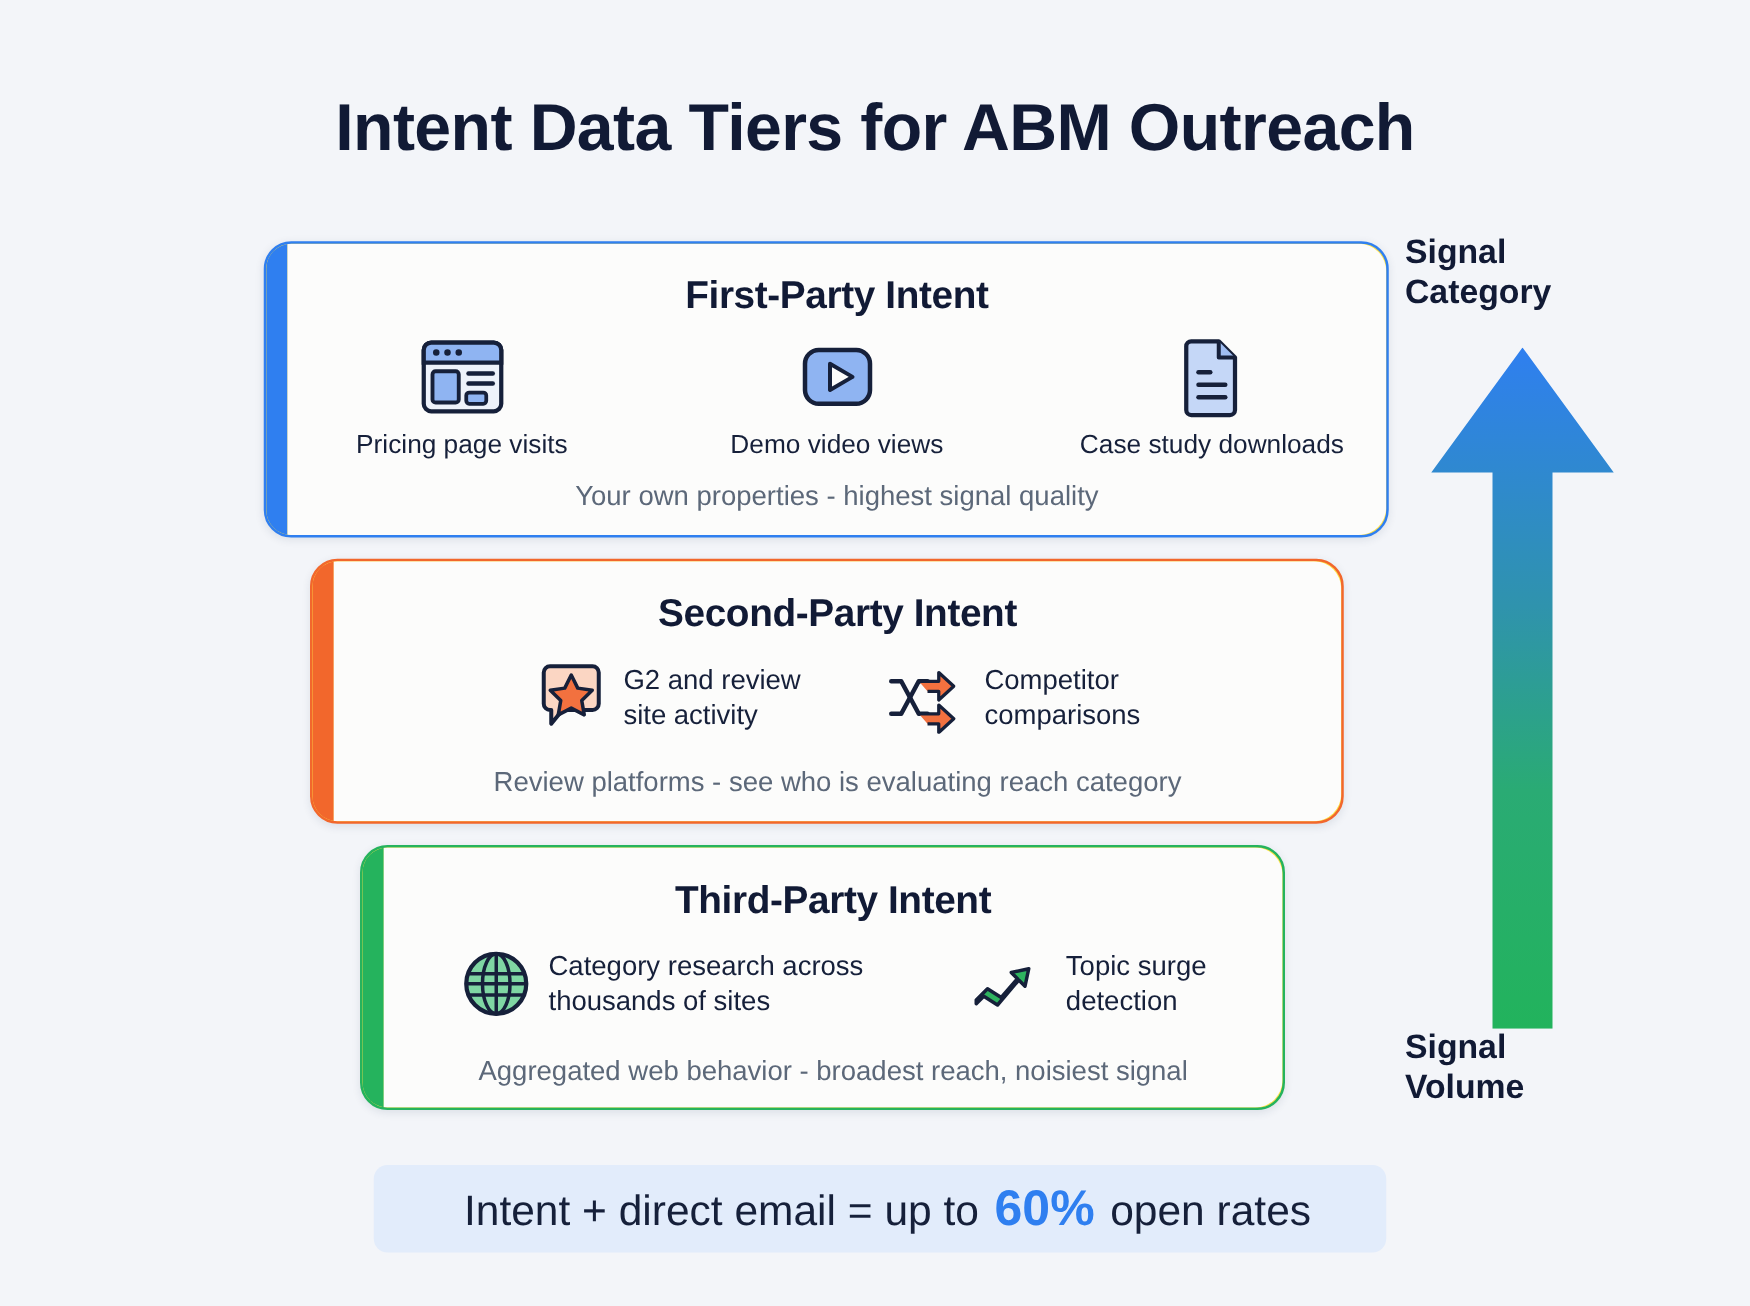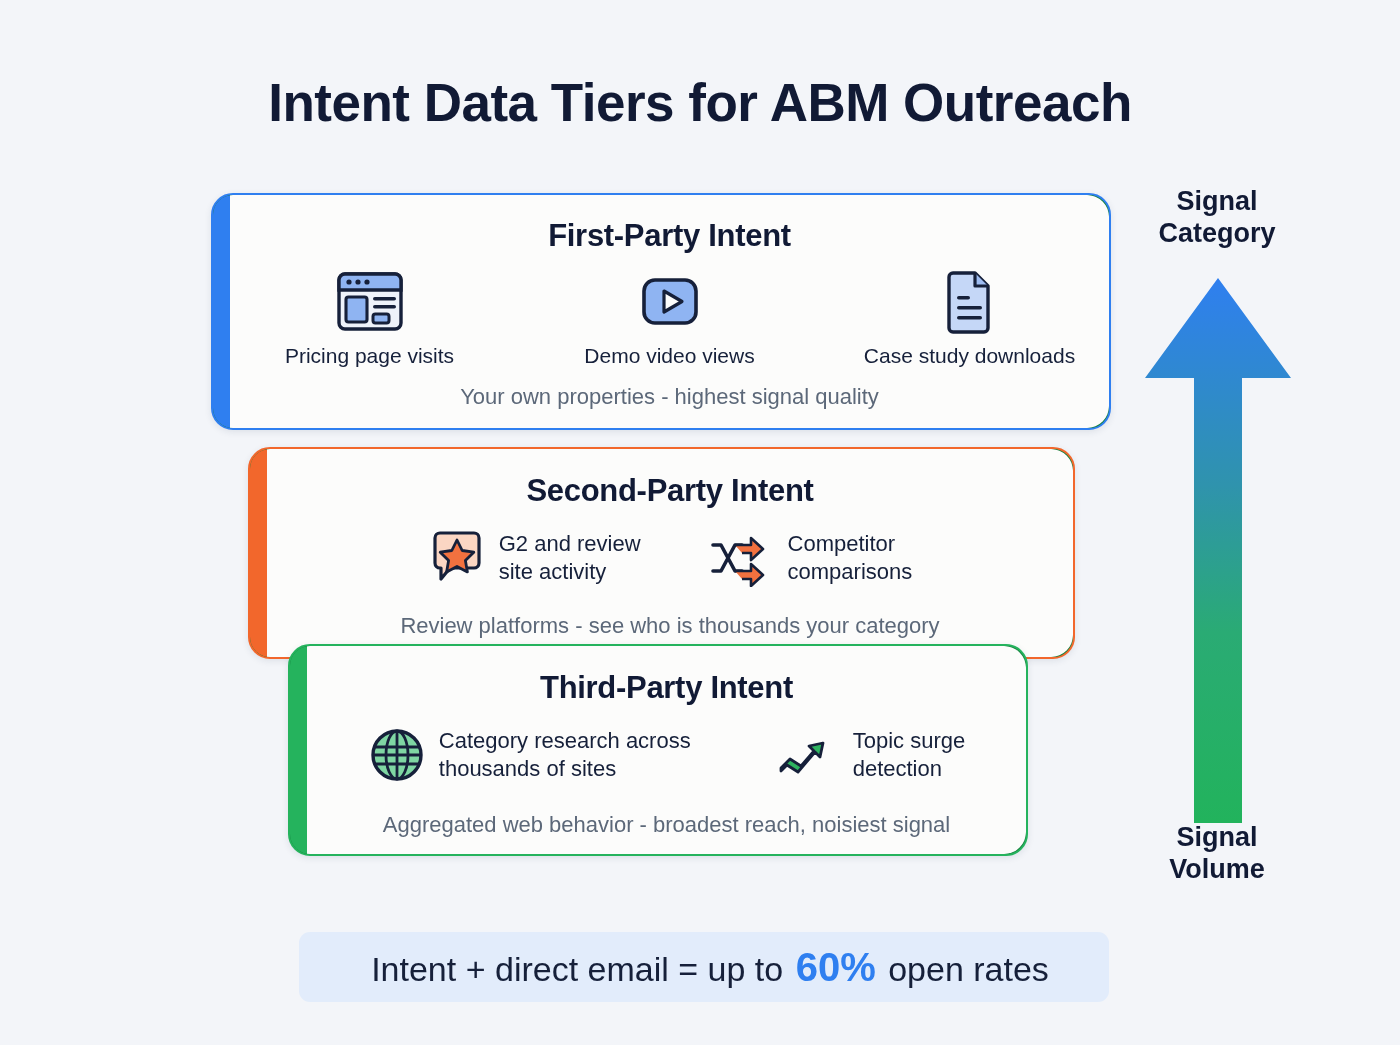--- a/index.html
+++ b/index.html
@@ -30,21 +30,21 @@
     font-size: 53px;
     font-weight: bold;
     color: #111a35;
     letter-spacing: -0.5px;
     line-height: 1.1;
   }
 
   
   .tier-card {
     position: absolute;
-    background: #15803d;
+    background: #fde047;
     border-radius: 22px;
     box-sizing: border-box;
     box-shadow: 0 2px 7px rgba(30,45,80,0.10);
     overflow: hidden;
   }
   .tier-card .accent {
     position: absolute;
     left: 0;
     top: 0;
     bottom: 0;
@@ -65,21 +65,21 @@
     left: 211px;  top: 193px;  width: 900px;  height: 237px;
     border: 2.5px solid #2f7ff0;
   }
   .card-1 .accent { background: #2f7ff0; }
   .card-2 {
     left: 248px; top: 447px; width: 827px; height: 212px;
     border: 2.5px solid #f2672c;
   }
   .card-2 .accent { background: #f2672c; }
   .card-3 {
-    left: 288px; top: 644px; width: 740px; height: 212px;
+    left: 288px; top: 676px; width: 740px; height: 212px;
     border: 2.5px solid #25b35d;
   }
   .card-3 .accent { background: #25b35d; }
 
   .tier-title {
     text-align: center;
     font-size: 31px;
     font-weight: bold;
     color: #111a35;
     letter-spacing: -0.3px;
@@ -142,21 +142,20 @@
   .gauge {
     position: absolute;
     left: 1124px;
     top: 186px;
     width: 186px;
     height: 712px;
   }
   .gauge-label {
     position: absolute;
     width: 186px;
-    text-align: center;
     font-size: 27px;
     font-weight: bold;
     color: #111a35;
     line-height: 1.18;
   }
   .gauge-label-top { top: 0px; }
   .gauge-label-bottom { top: 636px; }
   .gauge-arrow {
     position: absolute;
     left: 19px;
@@ -283,21 +282,21 @@
             </svg>
           </span>
           <span class="item-label">
             <span>Competitor</span><br>
             <span>comparisons</span>
           </span>
         </div>
 
       </div>
 
-      <div class="tier-note">Review platforms - see who is thousands your category</div>
+      <div class="tier-note">Review platforms - see who is evaluating reach category</div>
     </div>
   </div>
 
   <div class="tier-card card-3">
     <div class="accent"></div>
     <div class="inner">
       <div class="tier-title">Third-Party Intent</div>
 
       <div class="items-row-2">
 

